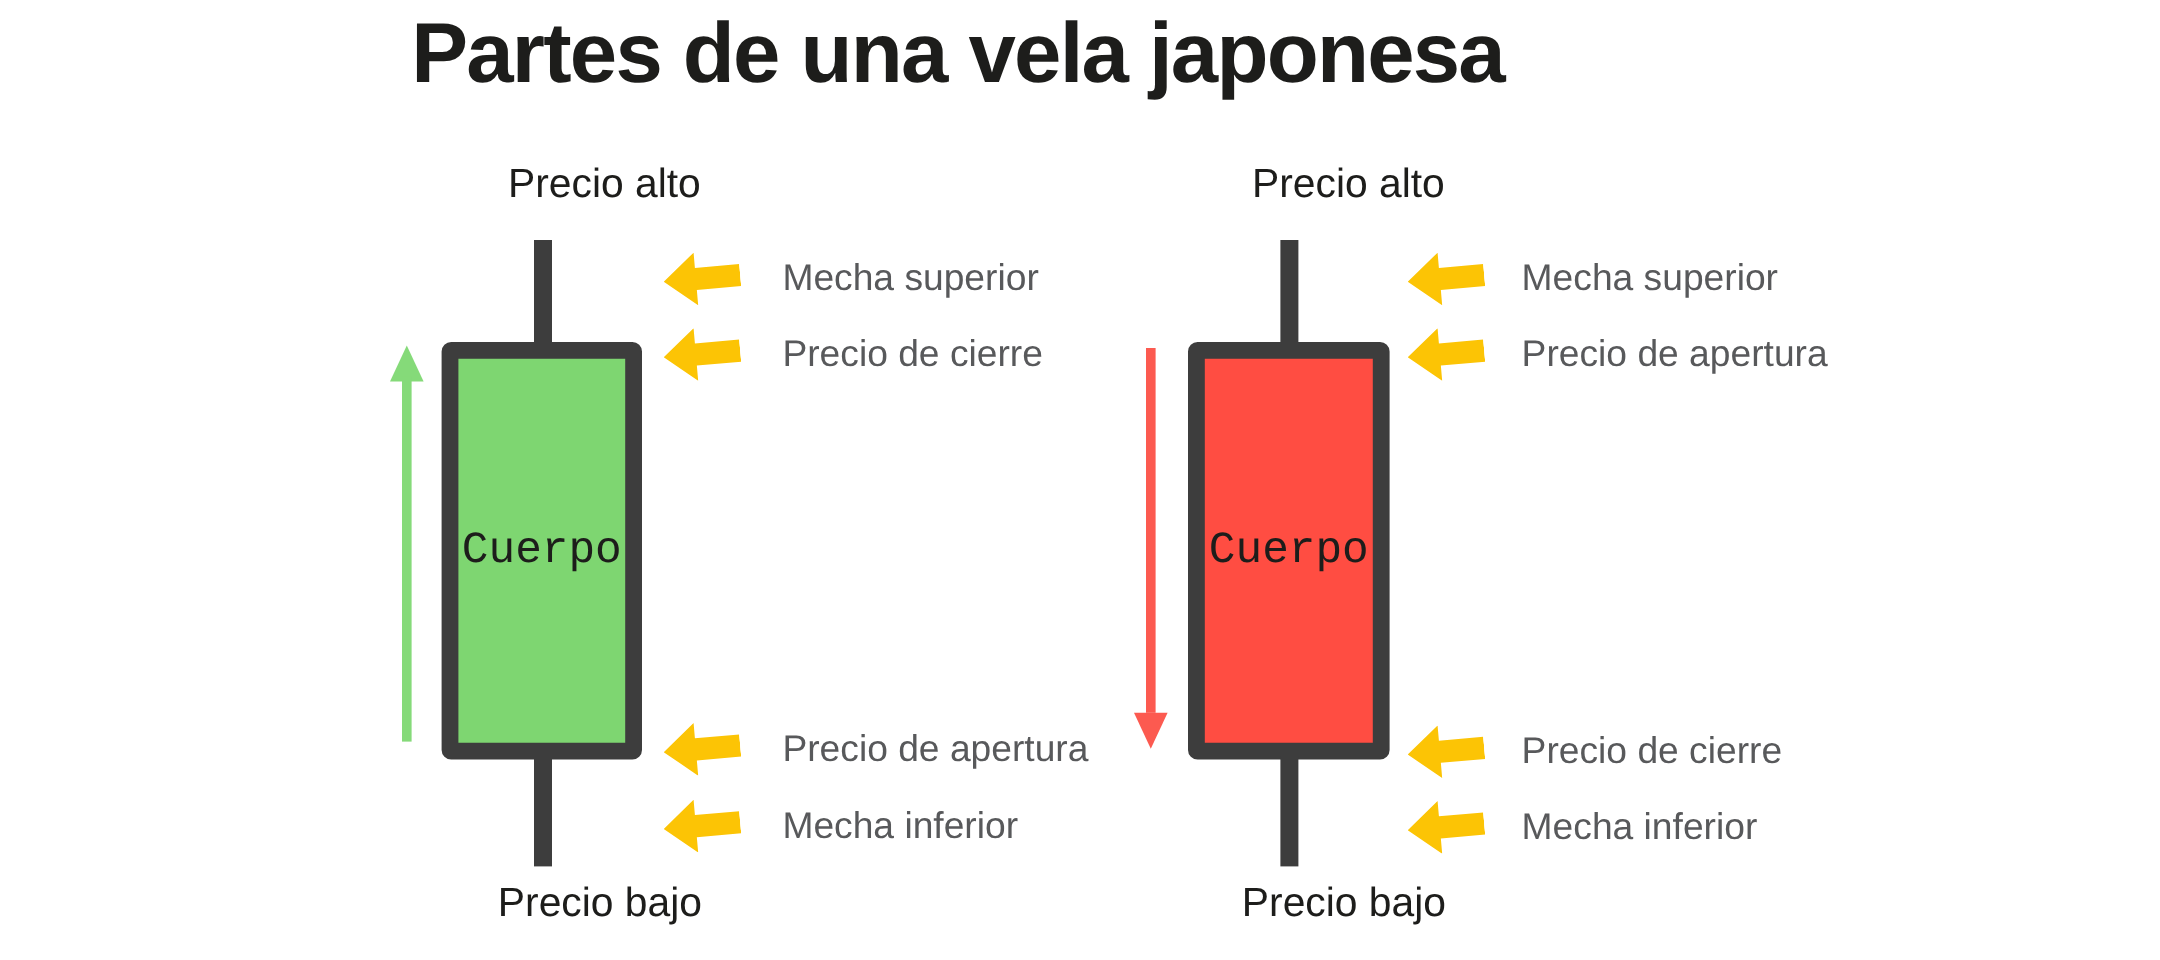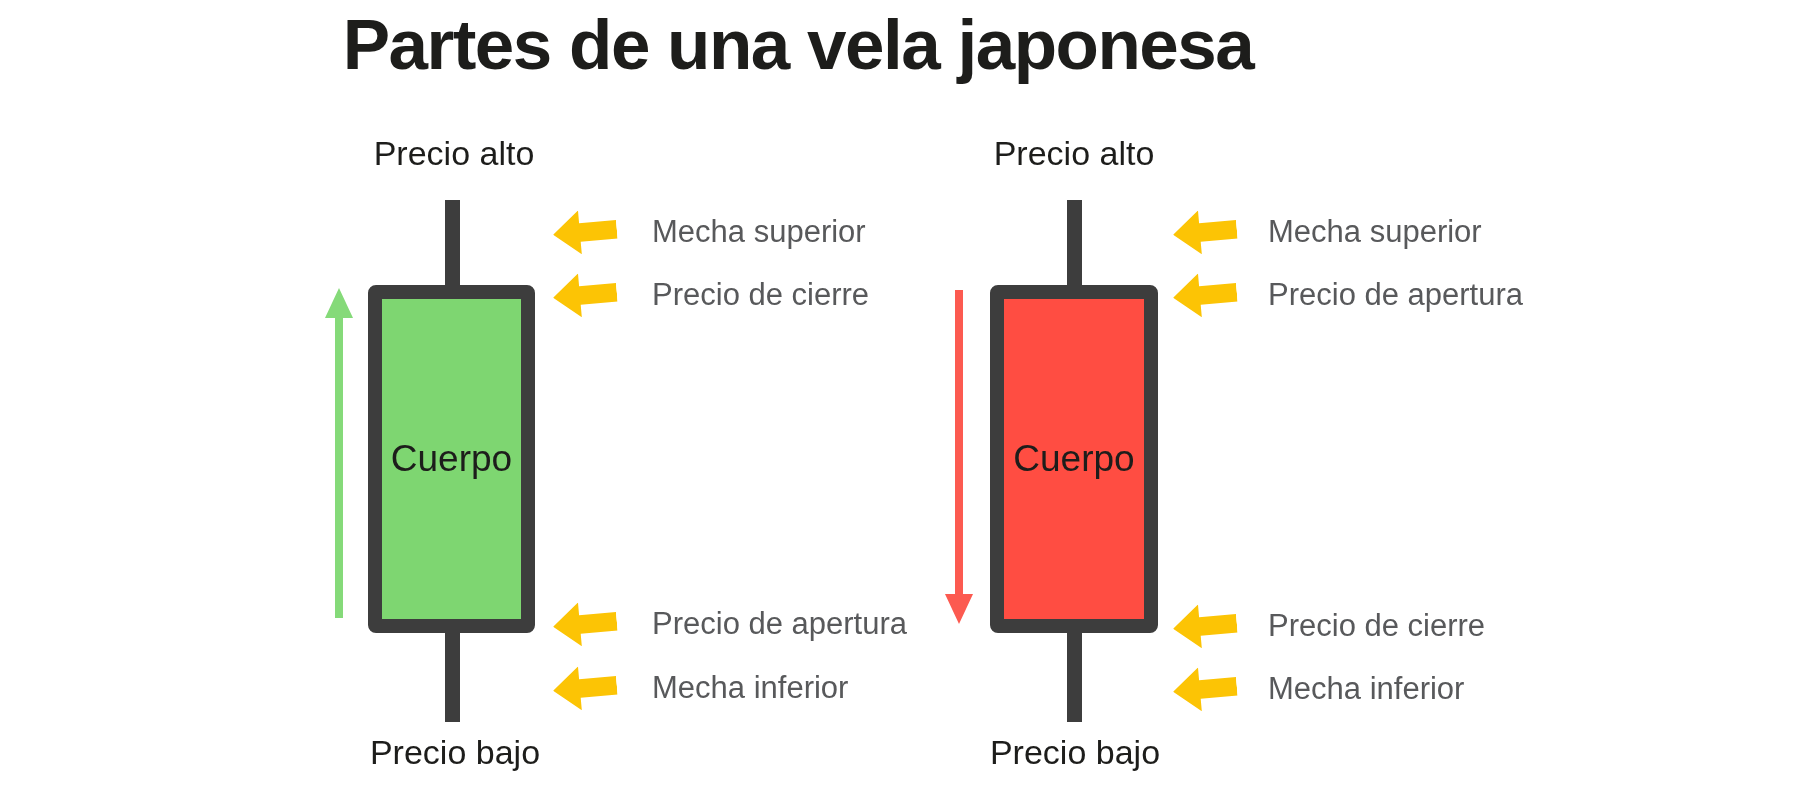--- a/index.html
+++ b/index.html
@@ -18,39 +18,40 @@
     text-align:center;
     font-size:71px;font-weight:700;
     letter-spacing:-1.5px;
     color:var(--text_black);
   }
 
   
   .price-label{
     font-size:34px;
     color:var(--text_black);
-    text-align:center;
+    text-align:right;
     width:260px;
     white-space:nowrap;
   }
 
   
   .wick{width:15px;background:var(--candle_outline);}
   .candle-body{
     box-sizing:border-box;
     border:14px solid var(--candle_outline);
     border-radius:8px;
     display:flex;align-items:center;justify-content:center;
   }
   .body-bull{background:var(--bullish_body);}
   .body-bear{background:var(--bearish_body);}
   .body-label{
     font-size:37px;
     color:var(--text_black);
     white-space:nowrap;
+    font-family:Liberation Mono, monospace;
   }
 
   
   .block-arrow{
     width:64px;height:44px;
     background:var(--arrow_yellow);
     clip-path:polygon(0 50%, 42% 0, 42% 29%, 100% 29%, 100% 71%, 42% 71%, 42% 100%);
     transform:rotate(-5deg);
   }
 

